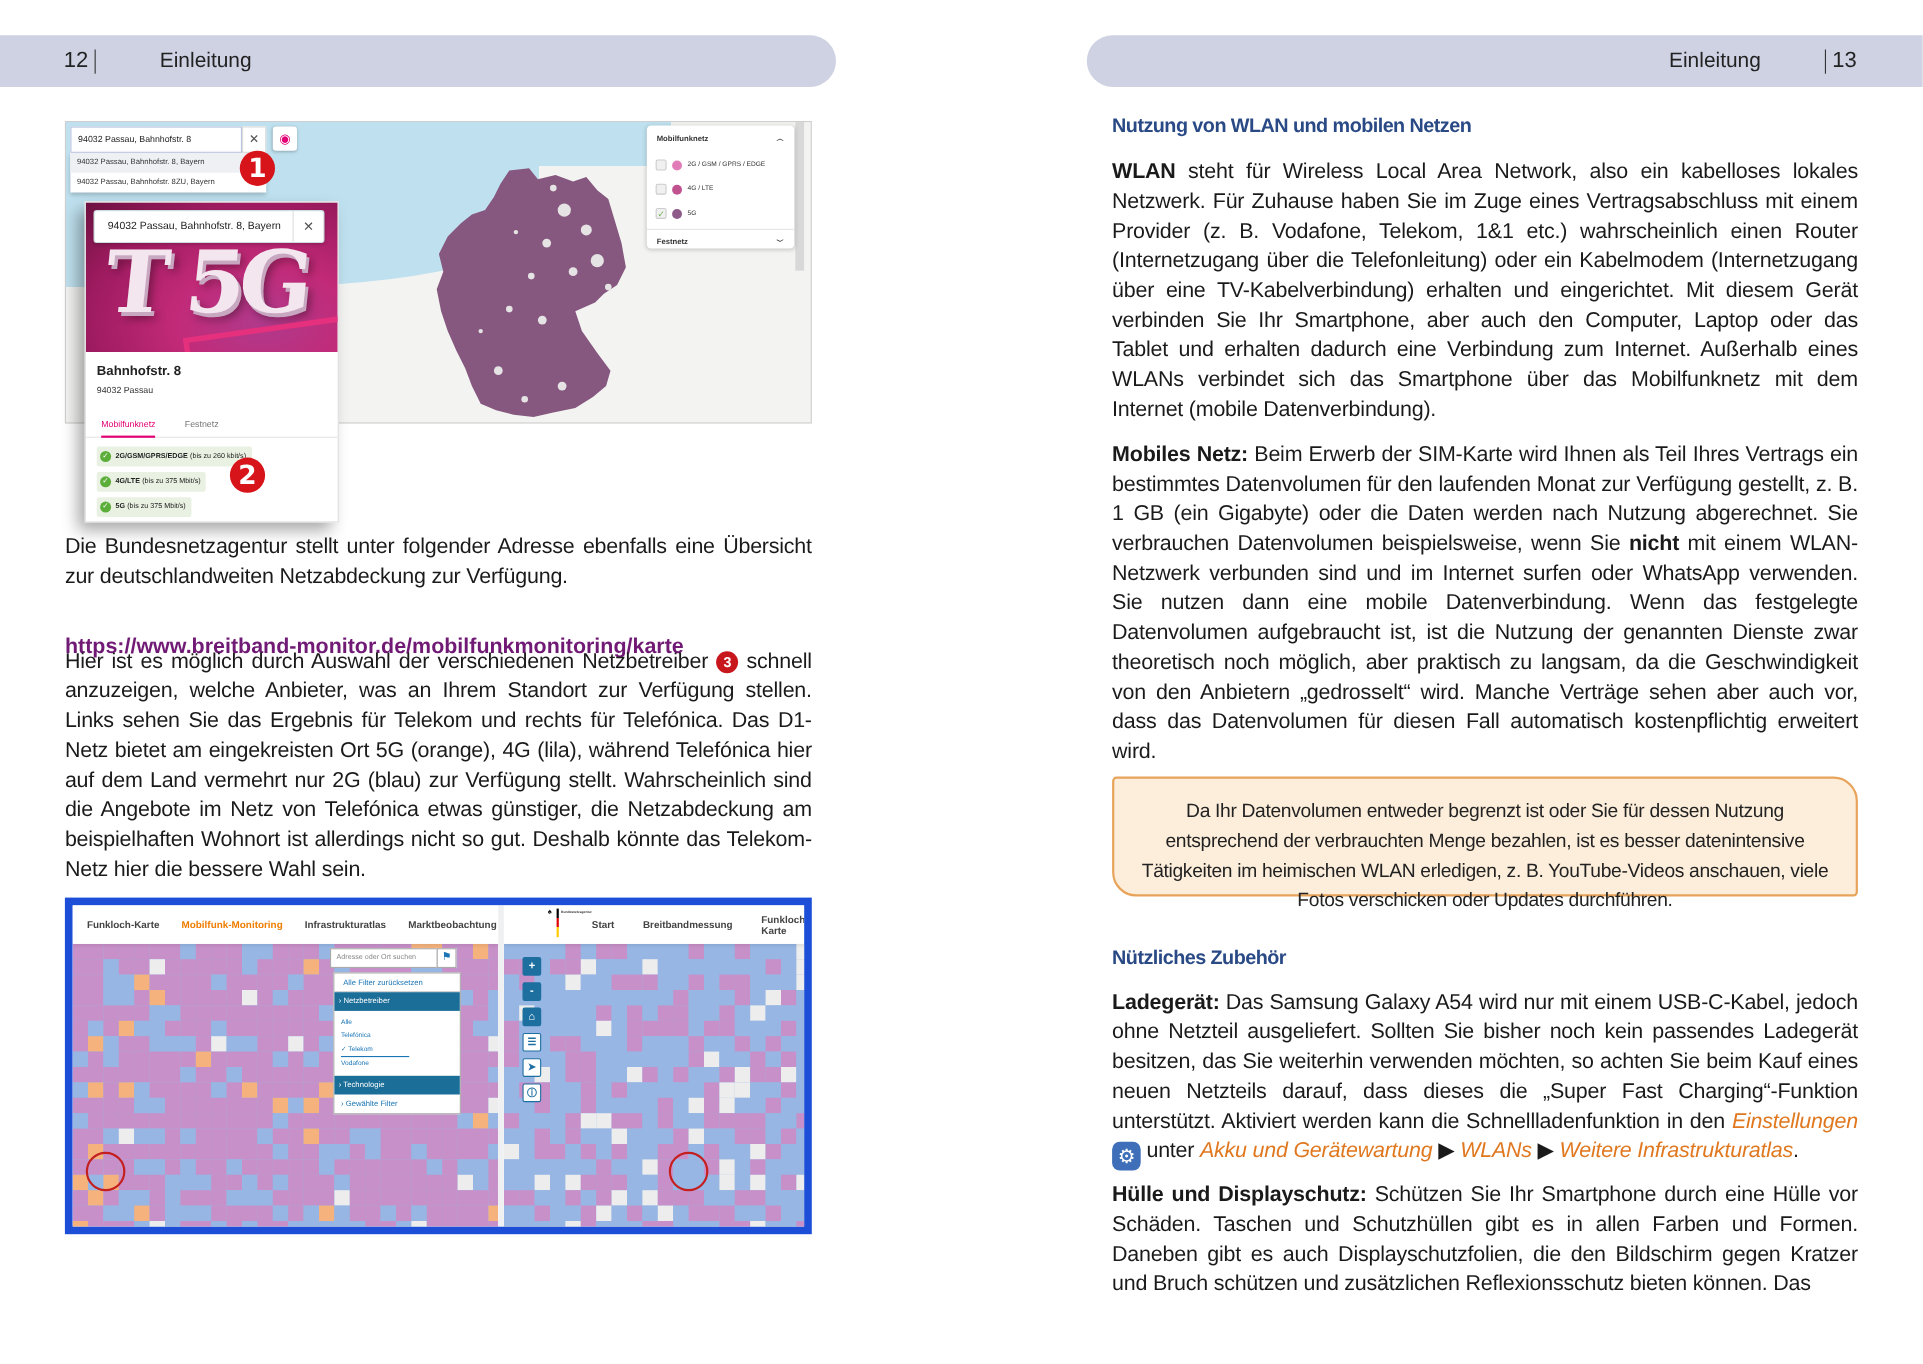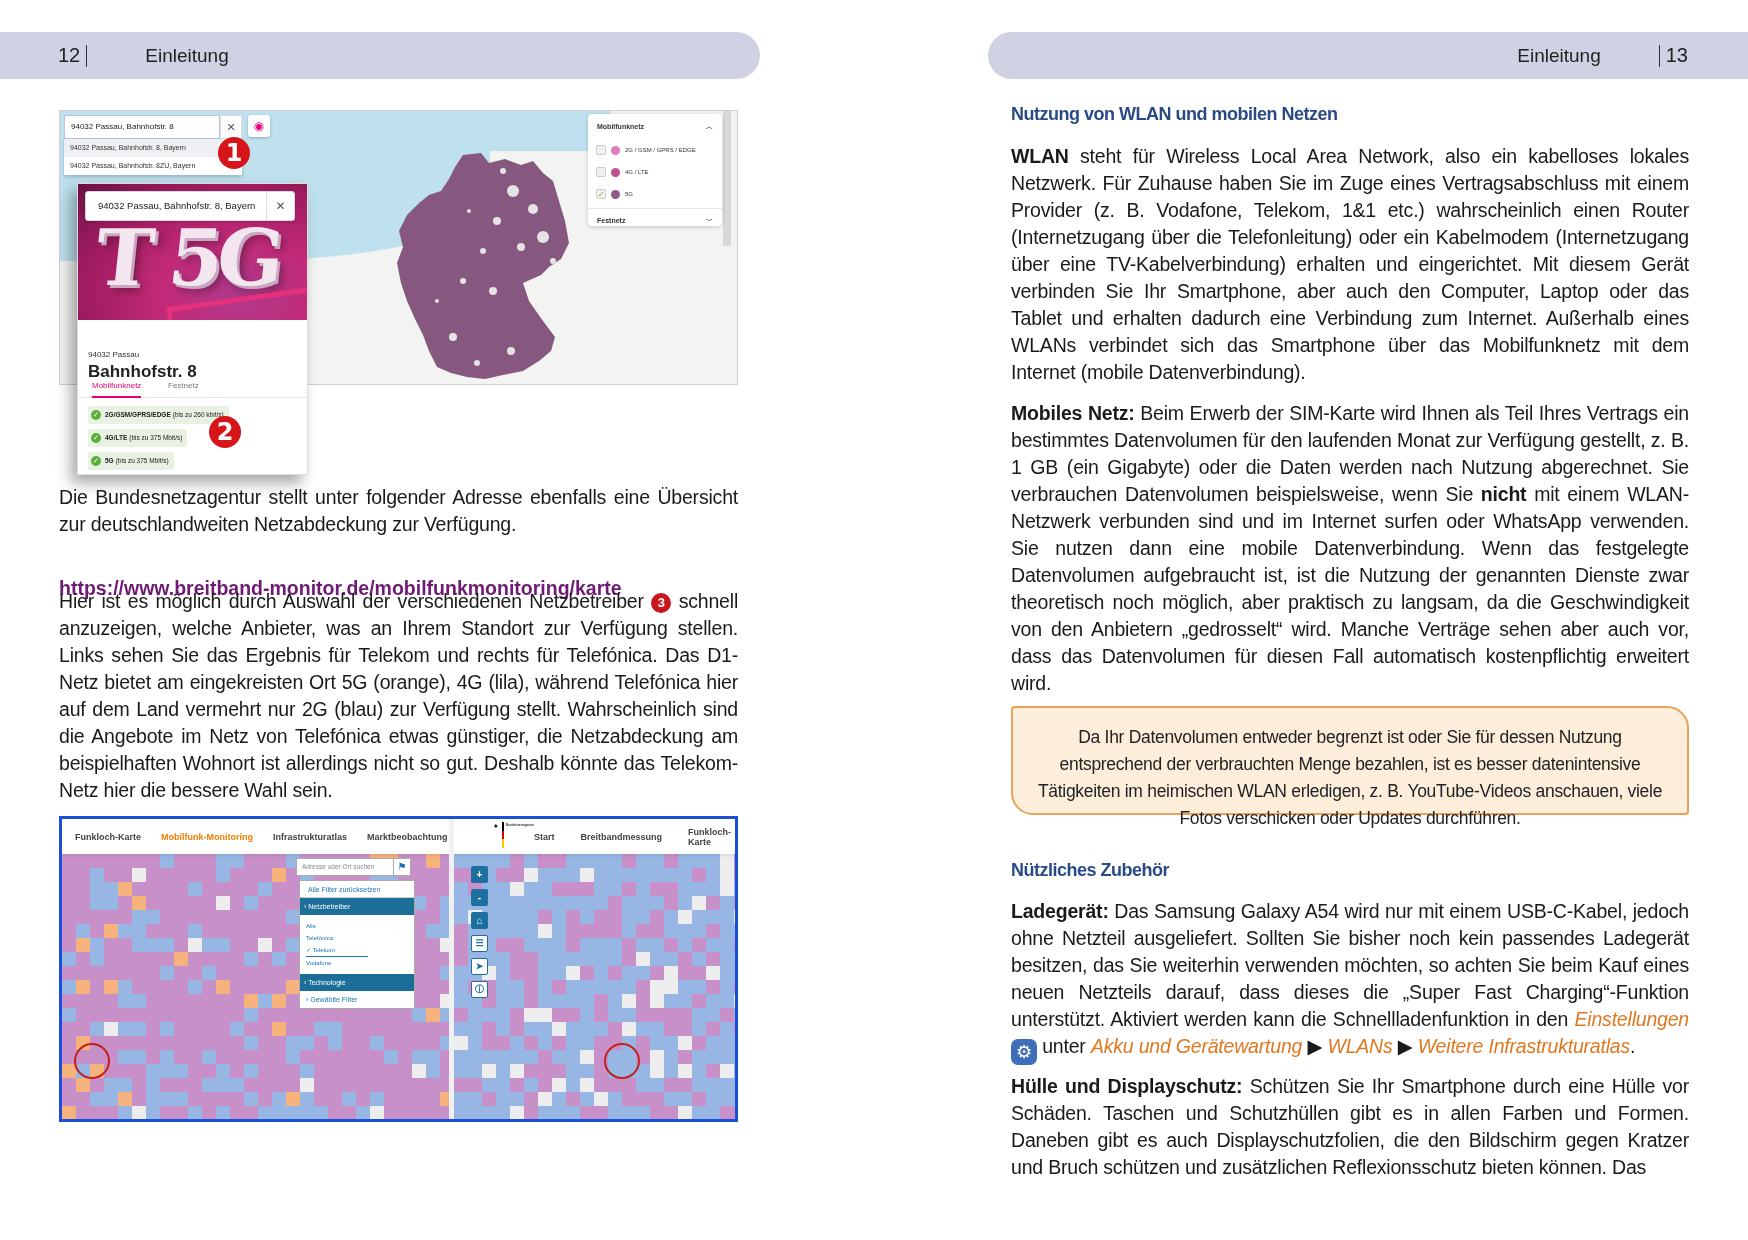--- a/index.html
+++ b/index.html
@@ -48,34 +48,34 @@
   .legend1 .dot { width: 9px; height: 9px; border-radius: 50%; margin-right: 5px; }
   .legend1 .lfoot { border-top: 1px solid #e5e5e5; height: 24px; line-height: 24px; padding: 0 9px; font-weight: bold; display: flex; justify-content: space-between; margin-top: 3px; }
 
   
   .card { position: absolute; left: 77px; top: 183px; width: 231px; height: 292px; background: #fff; box-shadow: -6px 8px 14px rgba(0,0,0,.35); border: 1px solid #ddd; overflow: hidden; }
   .hero { position: absolute; left: 0; top: 0; width: 100%; height: 136px; background: radial-gradient(ellipse at 70% 80%, #b03a8c 0%, #c22a78 35%, #9e1b60 70%, #6b1040 100%); overflow: hidden; }
   .hero .t5g { position: absolute; left: 18px; top: 28px; font-size: 78px; font-weight: bold; color: #f3e6ef; letter-spacing: -6px; text-shadow: 3px 3px 0 #c8a8c0, 6px 6px 8px rgba(0,0,0,.35); font-family: "DejaVu Serif", serif; transform: skewX(-6deg); }
   .hero .frame { position: absolute; left: 90px; top: 110px; width: 190px; height: 40px; border: 5px solid #e5307e; transform: rotate(-8deg); }
   .search2 { position: absolute; left: 7px; top: 7px; width: 210px; height: 30px; background: #fff; border-radius: 3px; border: 1px solid #cdd; font-size: 9.5px; line-height: 28px; padding-left: 12px; color: #222; box-shadow: 0 1px 3px rgba(0,0,0,.15); }
   .search2 .x { position: absolute; right: 0; top: 0; width: 28px; height: 28px; border-left: 1px solid #ddd; text-align: center; font-size: 12px; color: #555; }
-  .addr-title { position: absolute; left: 10px; top: 146px; font-size: 17px; font-weight: bold; color: #222; margin-top: 32px; }
+  .addr-title { position: absolute; left: 10px; top: 146px; font-size: 12px; font-weight: bold; color: #222; }
   .addr-sub { position: absolute; left: 10px; top: 166px; font-size: 8px; color: #333; }
   .tabs2 { position: absolute; left: 0; top: 190px; width: 100%; height: 24px; border-bottom: 1px solid #e5e5e5; font-size: 8px; }
   .tabs2 .tab { position: absolute; top: 7px; }
   .tabs2 .tab.active { left: 14px; color: #e20074; border-bottom: 2px solid #e20074; padding-bottom: 6px; }
   .tabs2 .tab.inactive { left: 90px; color: #777; }
   .svc { position: absolute; left: 10px; height: 18px; background: #e9f1e2; border-radius: 2px; font-size: 6.5px; line-height: 18px; padding: 0 5px 0 3px; color: #222; display: flex; align-items: center; }
   .svc .ok { width: 10px; height: 10px; border-radius: 50%; background: #5cae3a; color: #fff; font-size: 7px; line-height: 10px; text-align: center; margin-right: 4px; }
   .svc b { font-weight: bold; margin-right: 2px; }
 
   .num-badge { position: absolute; width: 32px; height: 32px; border-radius: 50%; background: #d7141a; color: #fff; font-size: 24px; font-weight: bold; text-align: center; line-height: 32px; font-family: "DejaVu Sans", sans-serif; }
 
   
-  .shot2 { position: absolute; left: 59px; top: 816px; width: 679px; height: 306px; background: #fff; border: 3px solid #1d4ed8; overflow: hidden; }
+  .shot2 { position: absolute; left: 59px; top: 816px; width: 679px; height: 306px; background: #fff; border: 7px solid #1d4ed8; overflow: hidden; }
   .nav2 { position: absolute; top: 0; height: 35px; background: #fff; display: flex; align-items: center; font-size: 9px; font-weight: bold; color: #444; box-shadow: 0 2px 3px rgba(0,0,0,.08); z-index: 3; }
   .nav2-left { left: 0; width: 387px; gap: 20px; padding-left: 13px; }
   .nav2-right { left: 392px; width: 287px; padding-left: 40px; gap: 26px; }
   .nav2 .active { color: #ef7d00; }
   .logo-bna { position: absolute; left: 40px; top: 3px; width: 14px; height: 26px; }
   .logo-bna .eagle { position: absolute; left: 0; top: 0; font-size: 7px; color: #111; }
   .logo-bna .flag { position: absolute; left: 8px; top: 0; width: 2px; height: 26px; background: linear-gradient(#000 0 33%, #d00 33% 66%, #fc0 66% 100%); }
   .logo-bna .lbl { position: absolute; left: 12px; top: 1px; font-size: 3px; color: #333; white-space: nowrap; }
 
   .mapL, .mapR { position: absolute; top: 35px; height: 271px; overflow: hidden; }

